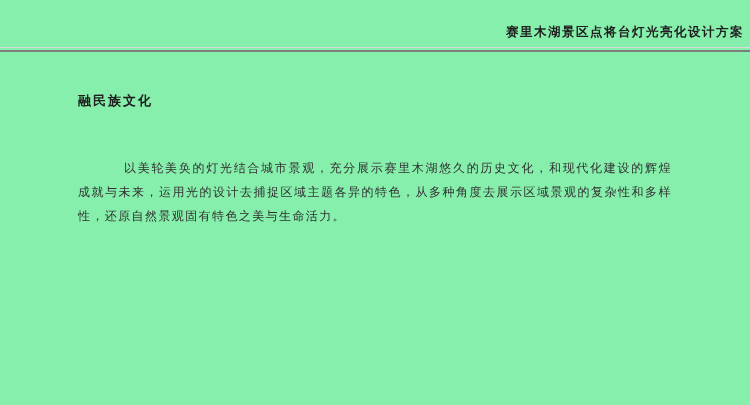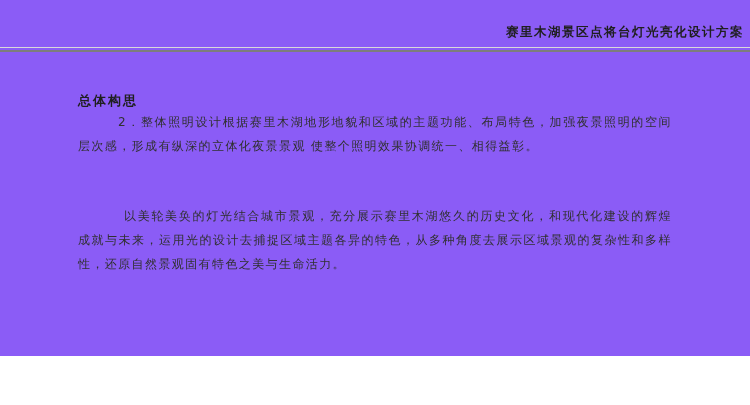--- a/index.html
+++ b/index.html
@@ -3,22 +3,22 @@
 <meta charset="utf-8">
 <style>
   html, body {
     margin: 0;
     padding: 0;
     background: #ffffff;
   }
   .page {
     position: relative;
     width: 750px;
-    height: 356px;
-    background: #8b5cf6;
+    height: 405px;
+    background: #86efac;
     overflow: hidden;
     font-family: "DejaVu Sans", "Liberation Sans", sans-serif;
     color: #303030;
   }
   .header {
     padding: 21px 6px 0 0;
     text-align: right;
   }
   .header-title {
     font-size: 12.5px;
@@ -69,22 +69,21 @@
 <div class="page">
 
   <div class="header">
     <span class="header-title">赛里木湖景区点将台灯光亮化设计方案</span>
   </div>
 
   <div class="rule"></div>
 
   <div class="content">
 
-    <h2 class="section-heading">总体构思</h2>
+    <h2 class="section-heading">融民族文化</h2>
 
 
-    <p class="para indent-num">2．整体照明设计根据赛里木湖地形地貌和区域的主题功能、布局特色，加强夜景照明的空间层次感，形成有纵深的立体化夜景景观 使整个照明效果协调统一、相得益彰。</p>
 
     <p class="para para-last indent-wide">以美轮美奂的灯光结合城市景观，充分展示赛里木湖悠久的历史文化，和现代化建设的辉煌成就与未来，运用光的设计去捕捉区域主题各异的特色，从多种角度去展示区域景观的复杂性和多样性，还原自然景观固有特色之美与生命活力。</p>
 
   </div>
 
 </div>
 
 </body></html>

